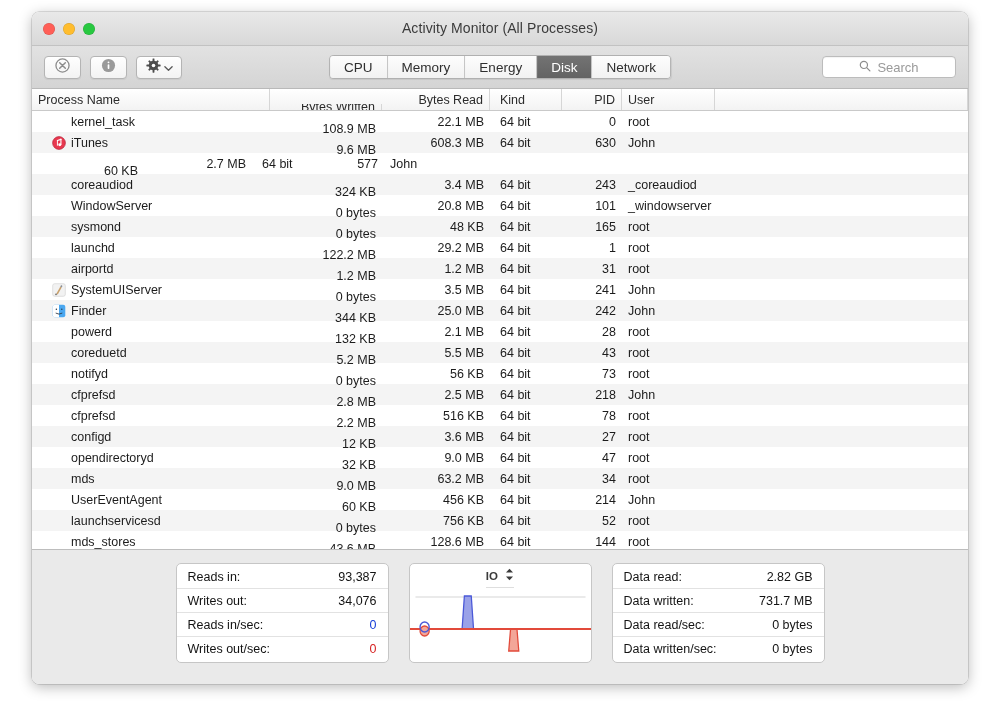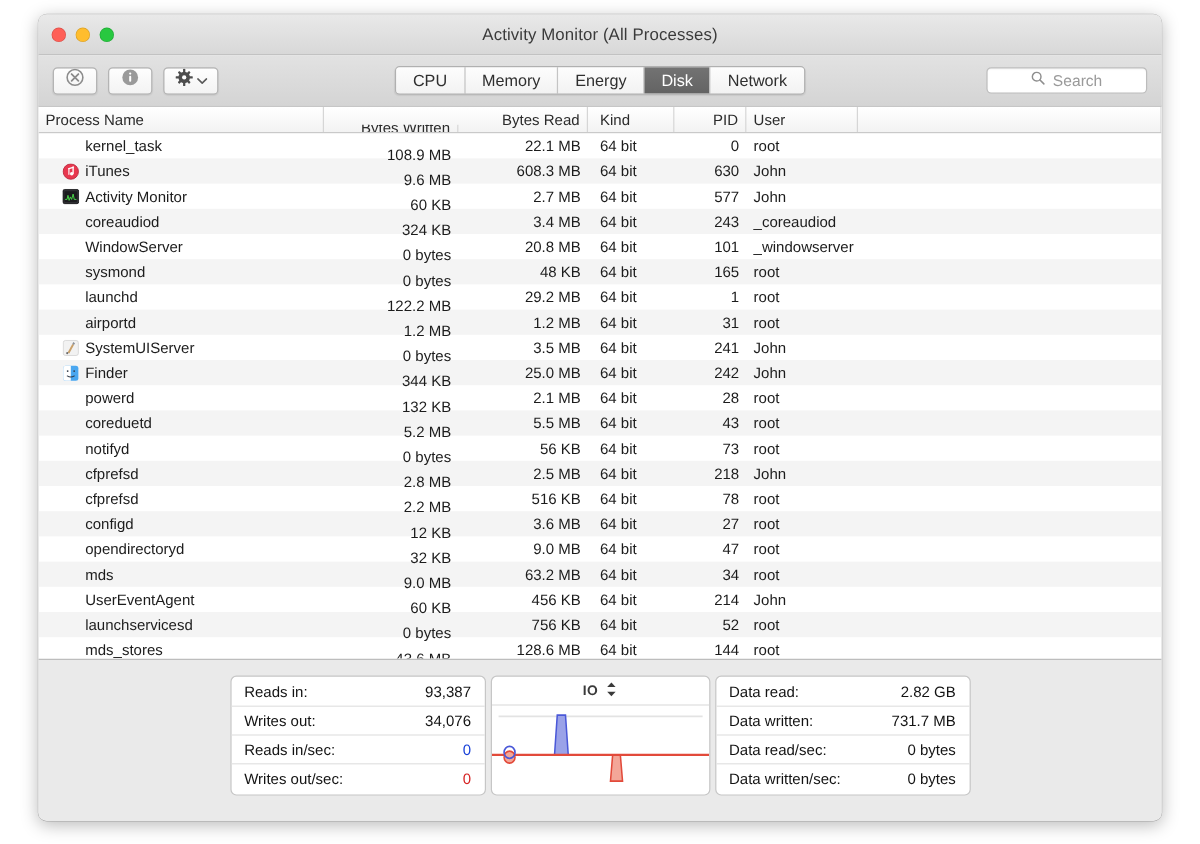--- a/index.html
+++ b/index.html
@@ -245,24 +245,25 @@
   .stat-val { font-variant-numeric: tabular-nums; }
   .stat-val.blue { color: #1840d8; }
   .stat-val.red  { color: #d62222; }
 
   .graph-box {
     width: 183px;
     height: 100px;
     background: #ffffff;
     border: 1px solid #c6c6c6;
     border-radius: 5px;
-    margin: 0 4px;
+    margin: 0 20px;
     display: flex;
     flex-direction: column;
     overflow: hidden;
+    align-items: center;
   }
   .graph-head {
     height: 24px;
     display: flex;
     align-items: center;
     justify-content: center;
     gap: 7px;
     font-size: 11.5px;
     font-weight: bold;
     color: #3a3a3a;
@@ -390,30 +391,20 @@
             </span>
           </div>
           <div class="cell c-bw r">9.6 MB</div>
           <div class="cell c-br r">608.3 MB</div>
           <div class="cell c-kind">64 bit</div>
           <div class="cell c-pid r">630</div>
           <div class="cell c-user">John</div>
           <div class="cell c-end"></div>
         </div>
         <div class="row">
-          <div class="cell c-name">
-            <span class="name-inner">
-              <svg class="proc-icon" viewBox="0 0 16 16">
-                <rect x="0.5" y="1" width="15" height="13.5" rx="1.6" fill="#2e2e32" stroke="#151518" stroke-width="0.8"></rect>
-                <rect x="2" y="2.6" width="12" height="10.3" rx="0.8" fill="#1b1b1e"></rect>
-                <path d="M2.6 10.5 L4.4 10.5 L5.3 6.6 L6.4 11.4 L7.6 8.1 L8.8 10.5 L10.2 5.4 L11.3 10.5 L13.4 10.5" fill="none" stroke="#4ad94a" stroke-width="0.9" stroke-linejoin="round"></path>
-              </svg>
-              <span>Activity Monitor</span>
-            </span>
-          </div>
           <div class="cell c-bw r">60 KB</div>
           <div class="cell c-br r">2.7 MB</div>
           <div class="cell c-kind">64 bit</div>
           <div class="cell c-pid r">577</div>
           <div class="cell c-user">John</div>
           <div class="cell c-end"></div>
         </div>
         <div class="row alt">
           <div class="cell c-name">
             <span class="name-inner">

